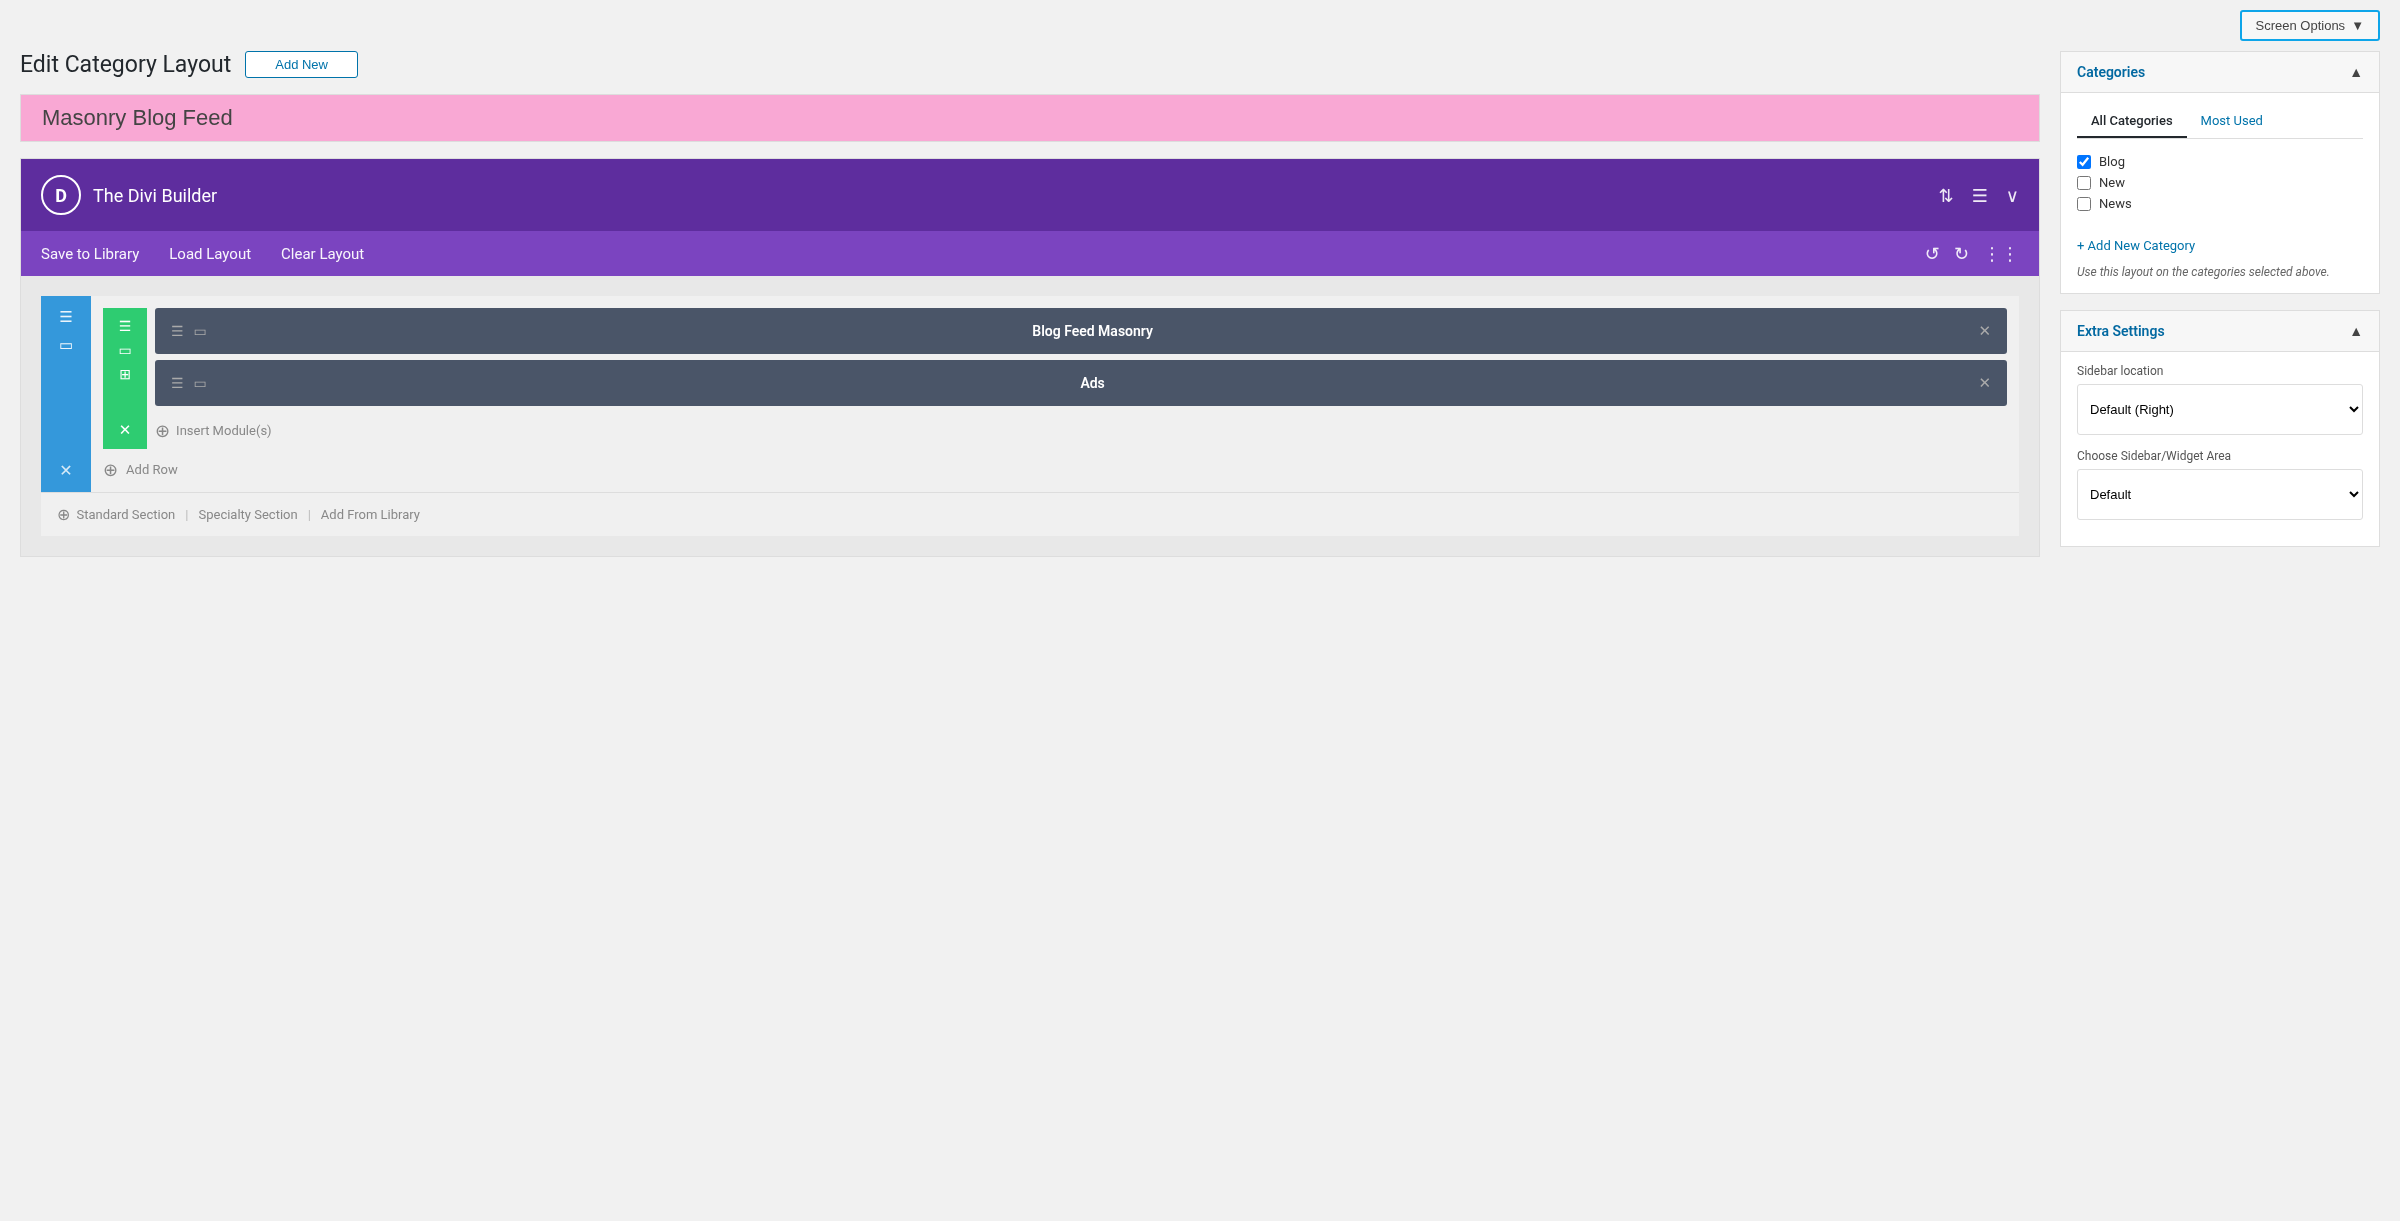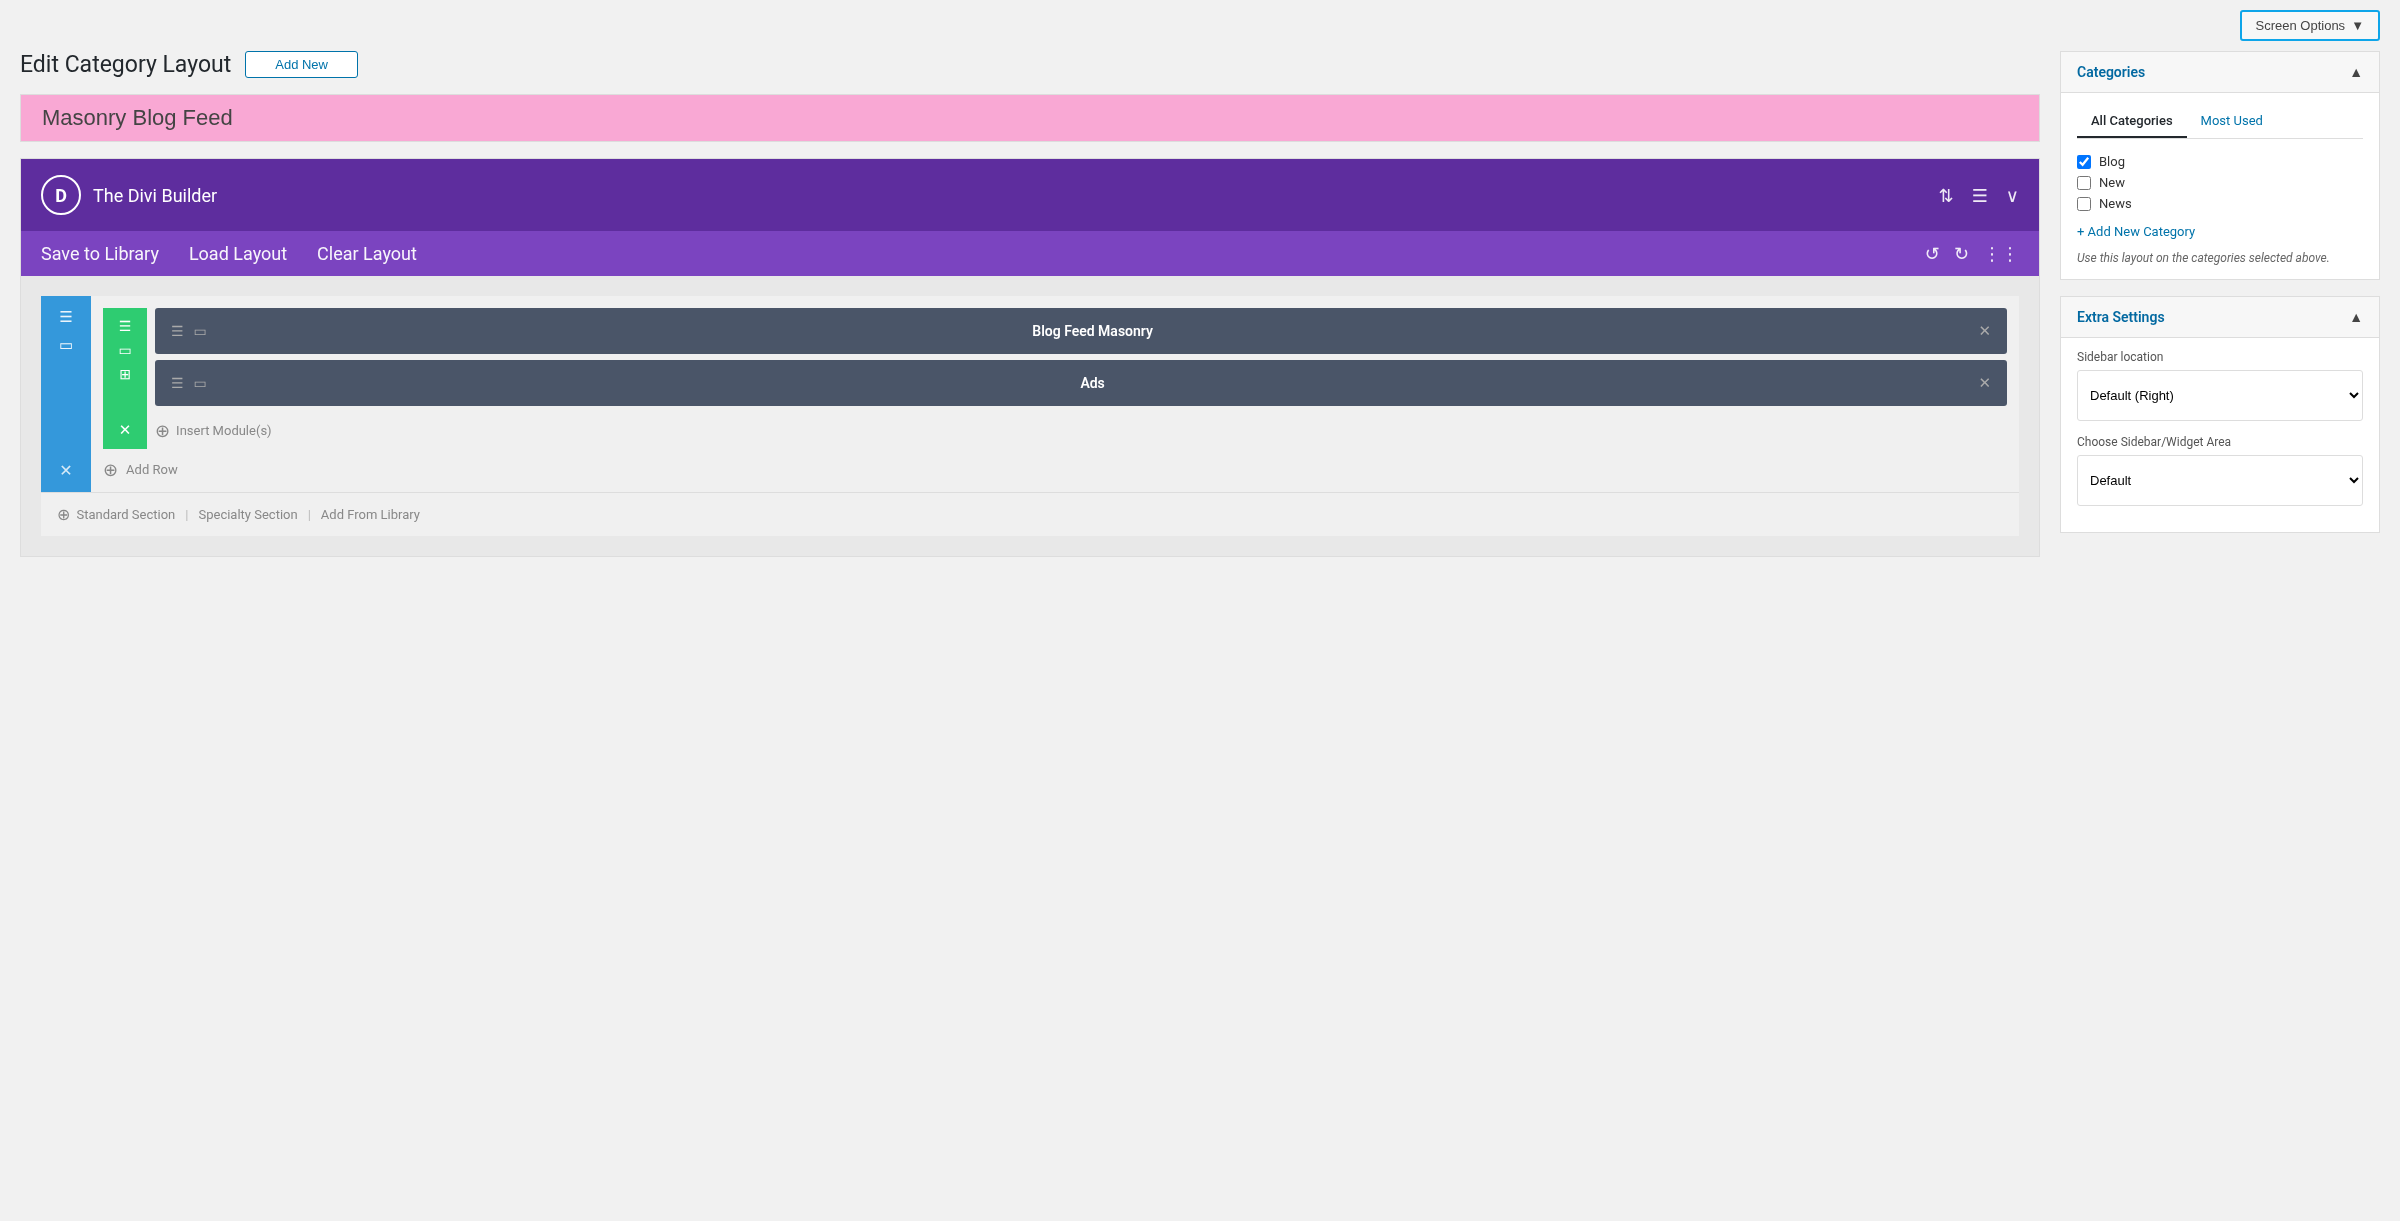--- a/index.html
+++ b/index.html
@@ -131,21 +131,21 @@
       justify-content: space-between;
     }
 
     .divi-toolbar-left {
       display: flex;
       gap: 30px;
     }
 
     .divi-toolbar-btn {
       color: #fff;
-      font-size: 18px;
+      font-size: 15px;
       cursor: pointer;
       opacity: 0.95;
     }
 
     .divi-toolbar-right {
       display: flex;
       gap: 14px;
       align-items: center;
     }
 
@@ -391,21 +391,21 @@
       font-weight: 500;
     }
 
     .cat-tab.link {
       color: #0073aa;
       text-decoration: none;
     }
 
     .category-list {
       list-style: none;
-      margin-bottom: 10px;
+      margin-bottom: 24px;
     }
 
     .category-list li {
       display: flex;
       align-items: center;
       gap: 8px;
       padding: 3px 0;
       font-size: 13px;
     }
 

